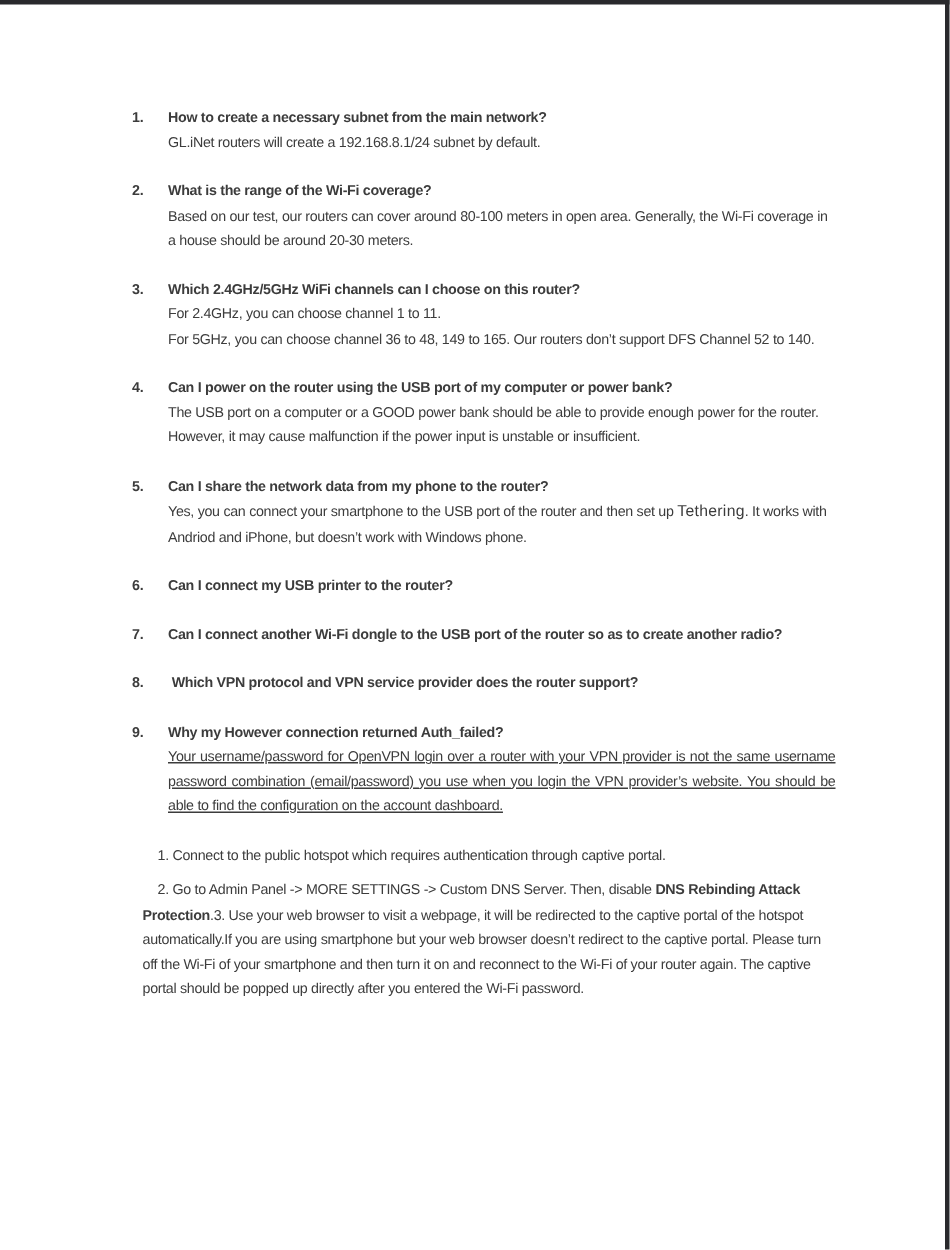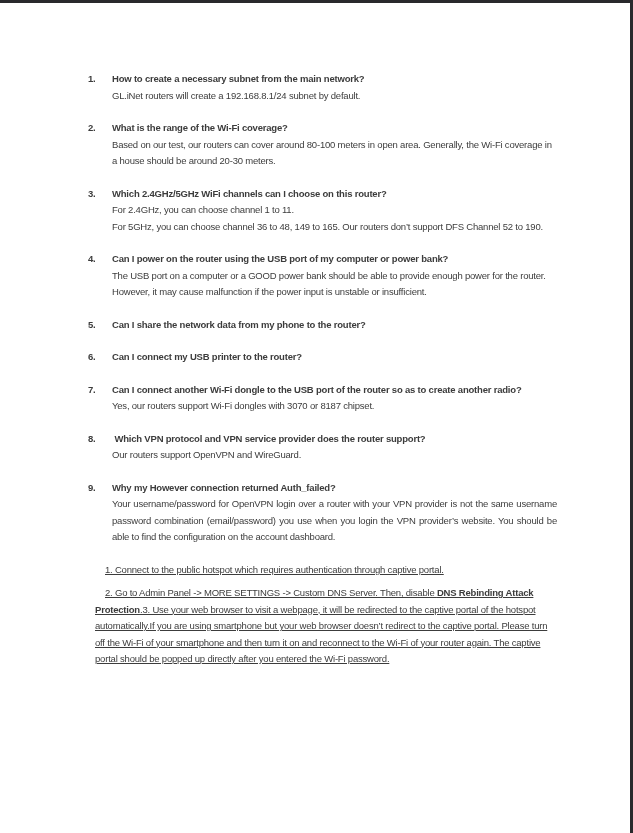--- a/index.html
+++ b/index.html
@@ -57,25 +57,25 @@
     flex: 1;
   }
   .answers {
     margin-left: 24px;
   }
   .para {
     margin: 0;
   }
   .justify {
     text-align: justify;
+    text-decoration: underline;
   }
   .sub-para {
     margin: 7px 0 0 -17px;
     text-indent: 10px;
-    text-decoration: underline;
   }
   .b { font-weight: bold; }
   .code {
     font-size: 10.5px;
     letter-spacing: 0.2px;
   }
 </style>
 </head>
 <body>
 
@@ -104,66 +104,63 @@
         </div>
   </li>
 
   <li class="faq-item">
     <div class="q-row">
       <span class="num">3.</span>
       <span class="q-text">Which 2.4GHz/5GHz WiFi channels can I choose on this router?</span>
     </div>
     <div class="answers">
           <p class="para"><span>For 2.4GHz, you can choose channel 1 to 11.</span></p>
-          <p class="para"><span>For 5GHz, you can choose channel 36 to 48, 149 to 165. Our routers don’t support DFS Channel 52 to 190.</span></p>
+          <p class="para"><span>For 5GHz, you can choose channel 36 to 48, 149 to 165. Our routers don’t support DFS Channel 52 to 140.</span></p>
         </div>
   </li>
 
   <li class="faq-item">
     <div class="q-row">
       <span class="num">4.</span>
       <span class="q-text">Can I power on the router using the USB port of my computer or power bank?</span>
     </div>
     <div class="answers">
           <p class="para"><span>The USB port on a computer or a GOOD power bank should be able to provide enough power for the router. However, it may cause malfunction if the power input is unstable or insufficient.</span></p>
         </div>
   </li>
 
   <li class="faq-item">
     <div class="q-row">
       <span class="num">5.</span>
       <span class="q-text">Can I share the network data from my phone to the router?</span>
     </div>
+    <div class="answers">
+          <p class="para"><span>Yes, you can connect your smartphone to the USB port of the router and then set up </span><span class="code">Tethering</span><span>. It works with Andriod and iPhone, but doesn’t work with Windows phone.</span></p>
+        </div>
   </li>
 
   <li class="faq-item">
     <div class="q-row">
       <span class="num">6.</span>
       <span class="q-text">Can I connect my USB printer to the router?</span>
     </div>
   </li>
 
   <li class="faq-item">
     <div class="q-row">
       <span class="num">7.</span>
       <span class="q-text">Can I connect another Wi-Fi dongle to the USB port of the router so as to create another radio?</span>
     </div>
-    <div class="answers">
-          <p class="para"><span>Yes, our routers support Wi-Fi dongles with 3070 or 8187 chipset.</span></p>
-        </div>
   </li>
 
   <li class="faq-item">
     <div class="q-row">
       <span class="num">8.</span>
       <span class="q-text">&nbsp;Which VPN protocol and VPN service provider does the router support?</span>
     </div>
-    <div class="answers">
-          <p class="para"><span>Our routers support OpenVPN and WireGuard.</span></p>
-        </div>
   </li>
 
   <li class="faq-item">
     <div class="q-row">
       <span class="num">9.</span>
       <span class="q-text">Why my However connection returned Auth_failed?</span>
     </div>
     <div class="answers">
           <p class="para justify"><span>Your username/password for OpenVPN login over a router with your VPN provider is not the same username password combination (email/password) you use when you login the VPN provider’s website. You should be able to find the configuration on the account dashboard.</span></p>
         </div>

